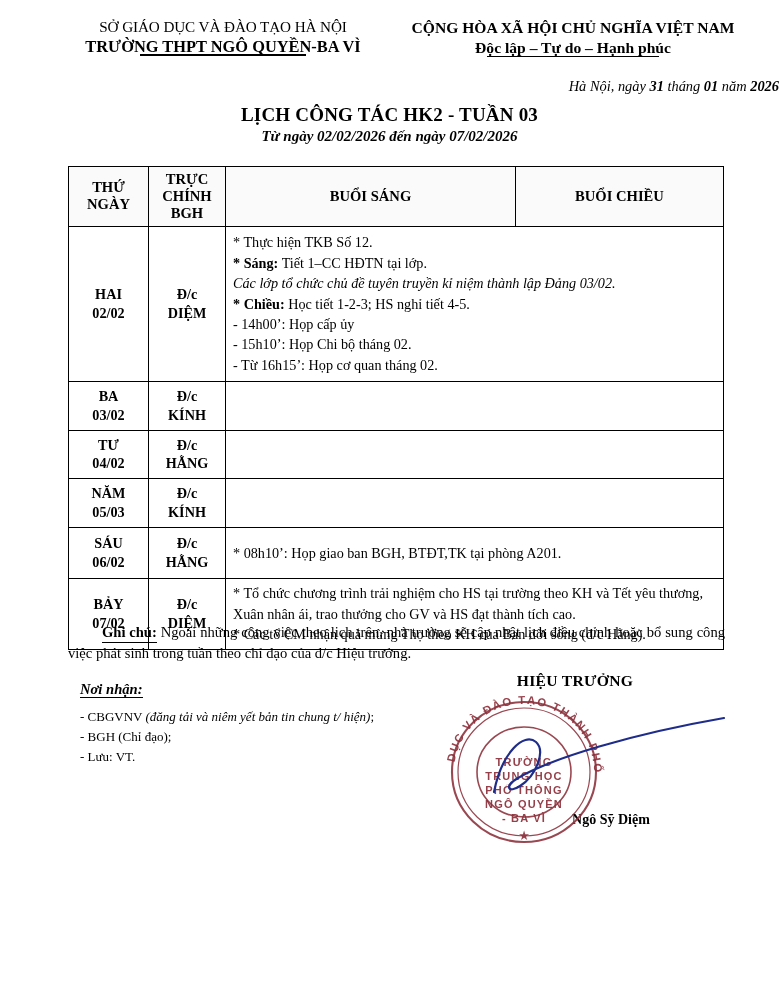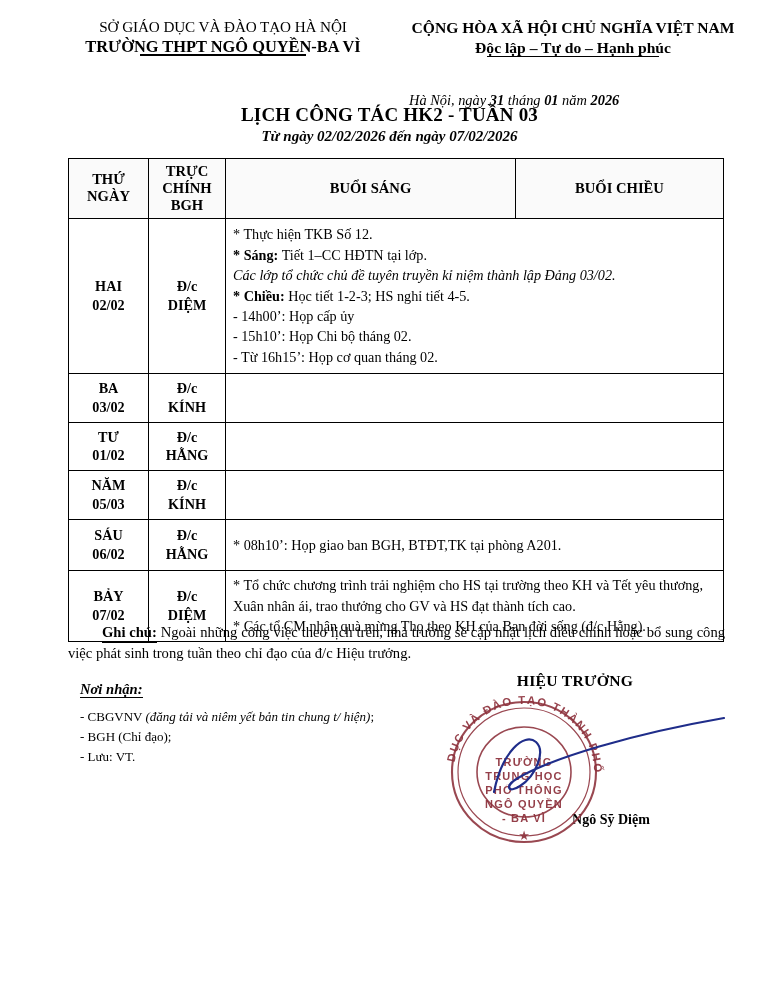--- a/index.html
+++ b/index.html
@@ -82,25 +82,24 @@
     right: 6%;
     bottom: 0px;
     height: 1.3px;
     background: #000;
   }
   .t-place-date {
     position: absolute;
     top: 78px;
     left: 409px;
     width: 370px;
-    text-align: left;
+    text-align: right;
     font-size: 14.4px;
     font-style: italic;
     white-space: nowrap;
-    margin-top: 14px;
   }
   .t-place-date b { font-weight: bold; }
 
   
   .title-blk {
     position: absolute;
     top: 104px;
     left: 0;
     width: 779px;
     text-align: center;
@@ -113,21 +112,21 @@
   .t-subtitle {
     font-size: 15px;
     font-weight: bold;
     font-style: italic;
     margin-top: 2px;
   }
 
   
   table.sched {
     position: absolute;
-    top: 158px;
+    top: 166px;
     left: 68px;
     width: 655px;
     border-collapse: collapse;
     table-layout: fixed;
   }
   table.sched th, table.sched td {
     border: 1.1px solid #000;
     vertical-align: middle;
   }
   table.sched th {
@@ -337,21 +336,21 @@
         <td class="dutycell">
           <div>Đ/c</div>
           <div>KÍNH</div>
         </td>
         <td class="content" colspan="2"></td>
       </tr>
 
       <tr class="r-wed">
         <td class="daycell">
           <div>TƯ</div>
-          <div>01/02</div>
+          <div>04/02</div>
         </td>
         <td class="dutycell">
           <div>Đ/c</div>
           <div>HẰNG</div>
         </td>
         <td class="content" colspan="2"></td>
       </tr>
 
       <tr class="r-thu">
         <td class="daycell">

